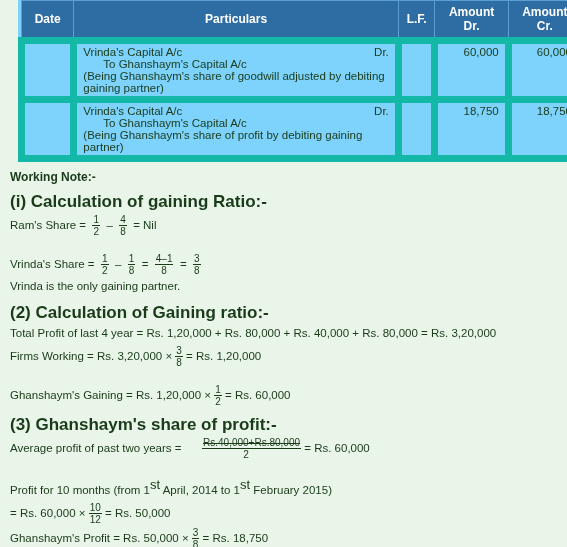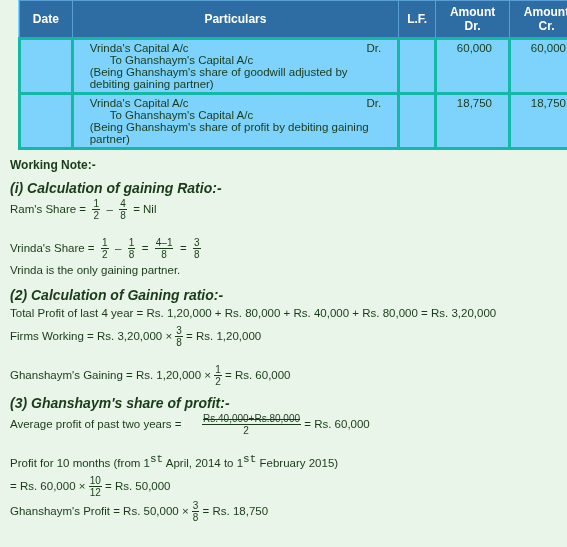--- a/index.html
+++ b/index.html
@@ -19,22 +19,22 @@
     }
     .journal-table th {
       background: #2e6da4;
       color: white;
       border: 1px solid #5a9fd4;
       padding: 4px 6px;
       text-align: center;
       font-size: 12px;
     }
     .journal-table td {
-      border: 3px solid #14b8a6;
-      padding: 2px 16px;
+      border: 7px solid #14b8a6;
+      padding: 2px 6px;
       vertical-align: top;
       font-size: 11.5px;
       color: #1a3a1a;
     }
     .particulars-cell {
       width: 310px;
     }
     .date-cell { width: 50px; text-align: center; }
     .lf-cell { width: 35px; text-align: center; }
     .amount-dr-cell { width: 70px; text-align: right; }
@@ -47,23 +47,22 @@
       padding: 8px 10px;
       background: #e8f5e8;
       color: #1a3a1a;
     }
     .wn-title {
       font-weight: bold;
       font-size: 12px;
     }
     .wn-subtitle {
       font-weight: bold;
-      font-size: 14px;
+      font-size: 17px;
       margin-bottom: 2px;
-      font-style: italic;
     }
     .wn-text {
       font-size: 11.5px;
       margin-bottom: 2px;
       line-height: 1.5;
     }
     .wn-section {
       margin-bottom: 8px;
     }
     .fraction {
@@ -74,21 +73,21 @@
       vertical-align: middle;
       line-height: 1.1;
     }
     .fraction .num {
       border-bottom: 1px solid #1a3a1a;
       padding: 0 1px;
     }
     .fraction .den {
       padding: 0 1px;
     }
-    sup { font-size: 11px; font-family: Liberation Mono, monospace; }
+    sup { font-size: 13px; }
   </style>
 </head>
 <body>
 
 <table class="journal-table">
   <thead>
     <tr>
       <th class="date-cell">Date</th>
       <th class="particulars-cell">Particulars</th>
       <th class="lf-cell">L.F.</th>

